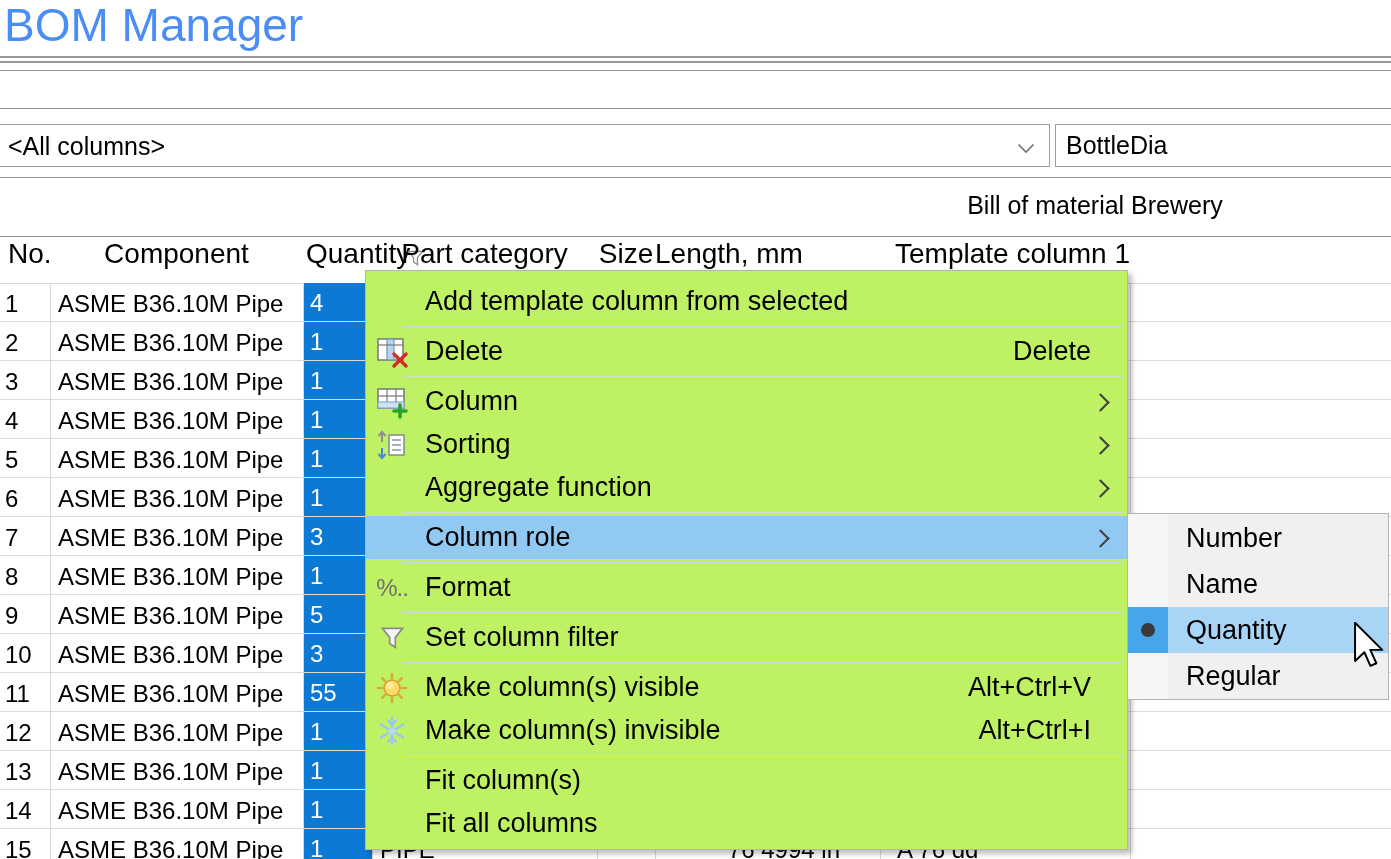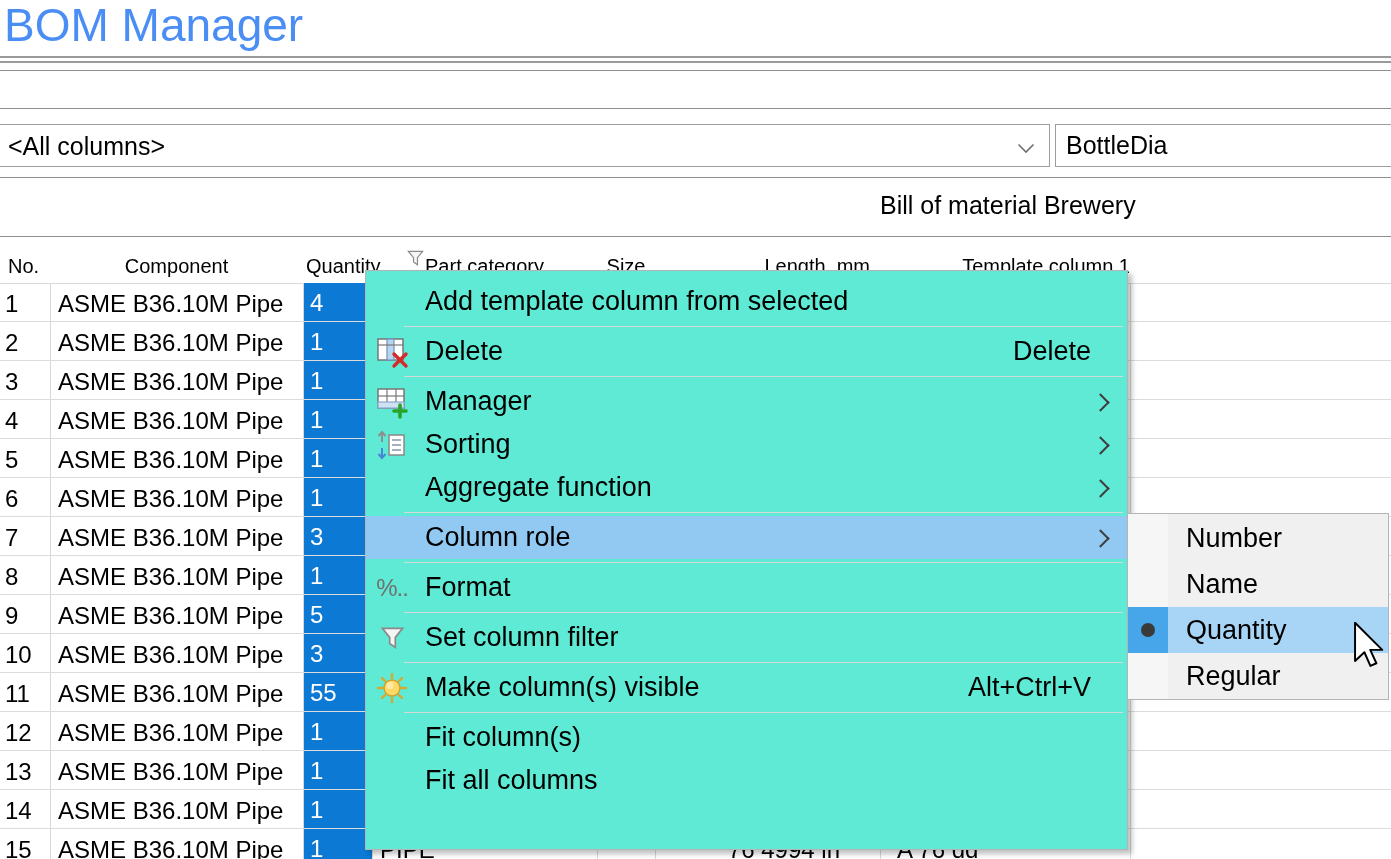--- a/index.html
+++ b/index.html
@@ -12,36 +12,36 @@
   .thin{position:absolute;left:0;width:1391px;height:1px;background:#8f8f8f;}
   .lightline{position:absolute;left:0;width:1391px;height:1px;background:#d9d9d9;}
   .section-label{position:absolute;left:6px;top:76px;font-size:25px;white-space:nowrap;}
 
   .combo{position:absolute;left:-2px;top:124px;width:1052px;height:43px;border:1px solid #9e9e9e;background:#fff;box-sizing:border-box;}
   .combo-text{position:absolute;left:9px;top:7px;font-size:25px;}
   .combo-chev{position:absolute;right:14px;top:15px;}
   .searchbox{position:absolute;left:1055px;top:124px;width:338px;height:43px;border:1px solid #9e9e9e;background:#fff;box-sizing:border-box;}
   .searchbox input{position:absolute;left:8px;top:5px;width:300px;border:none;outline:none;font-size:25px;font-family:"Liberation Sans",sans-serif;background:transparent;color:#000;}
 
-  .caption{position:absolute;left:880px;top:191px;width:430px;text-align:left;font-size:25px;}
+  .caption{position:absolute;left:880px;top:191px;width:430px;text-align:center;font-size:25px;}
 
   
-  .hdr{position:absolute;top:255px;font-size:20px;white-space:nowrap;}
+  .hdr{position:absolute;top:238px;font-size:28px;white-space:nowrap;}
   .vline{position:absolute;top:283px;height:576px;width:1px;background:#d9d9d9;}
   .trow{position:absolute;left:0;width:1391px;height:39px;box-sizing:border-box;border-bottom:1px solid #dcdcdc;}
   .c-no{position:absolute;left:5px;top:7px;font-size:24px;}
   .c-comp{position:absolute;left:58px;top:7px;font-size:24px;white-space:nowrap;text-align:center;}
   .c-qty{position:absolute;left:304px;top:0;width:68px;height:38px;background:#0c79d4;color:#fff;
          font-size:24px;padding:6px 0 0 6px;box-sizing:border-box;}
   .c-pc{position:absolute;left:380px;top:7px;font-size:24px;}
   .c-len{position:absolute;left:655px;top:7px;width:185px;text-align:right;font-size:24px;}
   .c-tpl{position:absolute;left:897px;top:7px;font-size:24px;}
 
   
-  .menu{position:absolute;left:365px;top:270px;width:763px;height:580px;background:#5eead4;
+  .menu{position:absolute;left:365px;top:270px;width:763px;height:580px;background:#bef264;
         border:1px solid #b4b4b4;box-sizing:border-box;box-shadow:4px 4px 5px rgba(0,0,0,0.25);
         padding-top:9px;z-index:10;font-size:27px;}
   .mi{position:relative;height:43px;display:flex;align-items:center;}
   .mi .ico{position:absolute;left:7px;top:3px;width:38px;height:38px;display:flex;align-items:center;justify-content:center;}
   .mi .lbl{margin-left:59px;white-space:nowrap;}
   .mi .sc{position:absolute;right:36px;white-space:nowrap;}
   .mi .arrow{position:absolute;right:20px;top:16px;width:11px;height:11px;
              border-top:2px solid #3f3f3f;border-right:2px solid #3f3f3f;transform:rotate(45deg);}
   .mi.hl{background:#92c9f2;text-align:center;}
   .msep{height:1px;background:#d8d8d8;margin:3px 4px 3px 38px;}
@@ -91,21 +91,21 @@
   <div class="hdr" style="left:8px">No.</div>
   <div class="hdr" style="left:50px;width:253px;text-align:center">Component</div>
   <div class="hdr" style="left:306px">Quantity</div>
   <span class="hdr-funnel">
     <svg width="19" height="19" viewBox="0 0 24 24">
         <path d="M3,3 H21 L14.5,11 V20 L9.5,16.5 V11 Z" fill="#f5f5f5" stroke="#8a8a8a" stroke-width="1.5"></path>
       </svg>
   </span>
   <div class="hdr" style="left:372px;width:225px;text-align:center">Part category</div>
   <div class="hdr" style="left:597px;width:58px;text-align:center">Size</div>
-  <div class="hdr" style="left:655px;width:215px;text-align:right">Length, mm</div>
+  <div class="hdr" style="left:655px;width:215px;text-align:left">Length, mm</div>
   <div class="hdr" style="left:880px;width:250px;text-align:right">Template column 1</div>
   <div class="lightline" style="top:283px"></div>
 
   <div class="vline" style="left:50px"></div>
   <div class="vline" style="left:303px"></div>
   <div class="vline" style="left:372px"></div>
   <div class="vline" style="left:597px"></div>
   <div class="vline" style="left:655px"></div>
   <div class="vline" style="left:880px"></div>
   <div class="vline" style="left:1130px"></div>
@@ -215,21 +215,21 @@
         <svg width="34" height="34" viewBox="0 0 34 34">
           <rect x="3" y="4" width="26" height="19" fill="#fff" stroke="#777" stroke-width="1.5"></rect>
           <line x1="12" y1="4" x2="12" y2="23" stroke="#777" stroke-width="1.2"></line>
           <line x1="21" y1="4" x2="21" y2="23" stroke="#777" stroke-width="1.2"></line>
           <line x1="3" y1="11" x2="29" y2="11" stroke="#777" stroke-width="1.2"></line>
           <rect x="3" y="17" width="26" height="6" fill="#cfe2f4" stroke="#88aacd" stroke-width="1.2"></rect>
           <line x1="25" y1="20" x2="25" y2="32" stroke="#28a428" stroke-width="3.6" stroke-linecap="round"></line>
           <line x1="19" y1="26" x2="31" y2="26" stroke="#28a428" stroke-width="3.6" stroke-linecap="round"></line>
         </svg>
       </span>
-      <span class="lbl">Manager</span>
+      <span class="lbl">Column</span>
       <span class="arrow"></span>
     </div>
     <div class="mi">
       <span class="ico">
         <svg width="34" height="34" viewBox="0 0 34 34">
           <line x1="7" y1="14" x2="7" y2="5" stroke="#8f8f8f" stroke-width="2"></line>
           <polyline points="3.5,8 7,4 10.5,8" fill="none" stroke="#8f8f8f" stroke-width="2"></polyline>
           <line x1="7" y1="20" x2="7" y2="29" stroke="#4a86d8" stroke-width="2"></line>
           <polyline points="3.5,26 7,30 10.5,26" fill="none" stroke="#4a86d8" stroke-width="2"></polyline>
           <rect x="14" y="7" width="15" height="20" fill="#fff" stroke="#888" stroke-width="1.5"></rect>
@@ -280,20 +280,36 @@
             <line x1="27" y1="7" x2="24" y2="10"></line>
               <line x1="10" y1="24" x2="7" y2="27"></line>
           </g>
           <circle cx="17" cy="17" r="8" fill="#ffd966" stroke="#cfa12e" stroke-width="1.5"></circle>
           <circle cx="15" cy="14.5" r="3.5" fill="#ffeaa8"></circle>
         </svg>
       </span>
       <span class="lbl">Make column(s) visible</span>
       <span class="sc">Alt+Ctrl+V</span>
     </div>
+    <div class="mi">
+      <span class="ico">
+        <svg width="34" height="34" viewBox="0 0 34 34">
+          <g stroke="#9cc6ea" stroke-width="2.4" stroke-linecap="round" fill="none">
+            <line x1="17" y1="4" x2="17" y2="30"></line>
+            <line x1="5.7" y1="10.5" x2="28.3" y2="23.5"></line>
+            <line x1="28.3" y1="10.5" x2="5.7" y2="23.5"></line>
+            <polyline points="13,6.5 17,10.5 21,6.5"></polyline>
+            <polyline points="13,27.5 17,23.5 21,27.5"></polyline>
+          </g>
+          <circle cx="17" cy="17" r="3.2" fill="#bcd9f2"></circle>
+        </svg>
+      </span>
+      <span class="lbl">Make column(s) invisible</span>
+      <span class="sc">Alt+Ctrl+I</span>
+    </div>
     <div class="msep"></div>
     <div class="mi">
       <span class="lbl">Fit column(s)</span>
     </div>
     <div class="mi">
       <span class="lbl">Fit all columns</span>
     </div>
   </div>
 
   <div class="submenu">

